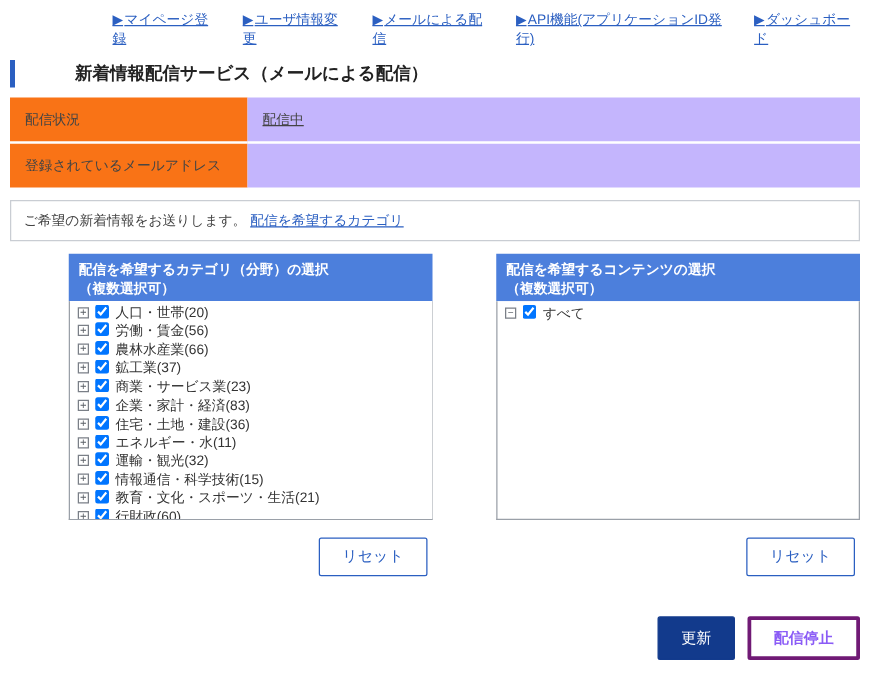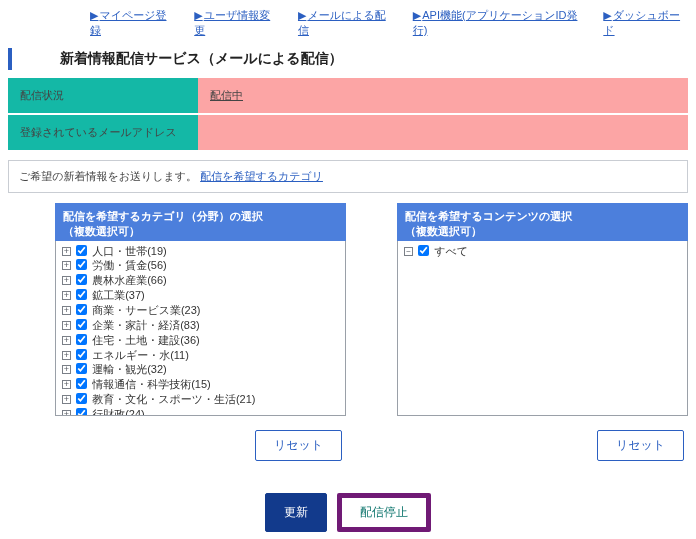--- a/index.html
+++ b/index.html
@@ -41,26 +41,26 @@
   .info-table {
     width: calc(100% - 16px);
     margin: 0 8px 8px 8px;
     border-collapse: collapse;
   }
   .info-table td {
     padding: 10px 12px;
     font-size: 11px;
   }
   .info-table .lbl {
-    background: #14b8a6;
+    background: #f97316;
     width: 190px;
     color: #444;
   }
   .info-table .val {
-    background: #fca5a5;
+    background: #c4b5fd;
     color: #444;
     text-decoration: underline;
   }
   .info-table tr + tr td { border-top: 2px solid #fff; }
   .notice-box {
     margin: 10px 8px;
     border: 1px solid #c9cdd3;
     padding: 8px 10px;
     font-size: 11px;
     color: #444;
@@ -138,33 +138,34 @@
     border: 1px solid #2b5fc1;
     background: #fff;
     color: #2b5fc1;
     font-size: 12px;
     padding: 6px 18px;
     cursor: pointer;
     border-radius: 2px;
   }
   .action-row {
     display: flex;
-    justify-content: center;
+    justify-content: flex-end;
     gap: 10px;
     margin: 32px 8px 12px 8px;
   }
   .btn-primary {
     background: #123a8c;
     border: 1px solid #123a8c;
     color: #fff;
   }
   .btn-danger-outline {
     background: #fff;
-    border: 5px solid #701a75;
-    color: #0f766e;
+    border: 3px solid #701a75;
+    color: #8b5cf6;
+    font-weight: bold;
   }
 </style>
 </head>
 <body>
 
 <div class="topnav">
   <a><span class="arrow">▶</span><span>マイページ登録</span></a>
   <a><span class="arrow">▶</span><span>ユーザ情報変更</span></a>
   <a><span class="arrow">▶</span><span>メールによる配信</span></a>
   <a><span class="arrow">▶</span><span>API機能(アプリケーションID発行)</span></a>
@@ -195,32 +196,32 @@
 
 <div class="panels">
 
   <div class="panel left">
     <div class="panel-header">
       <span>配信を希望するカテゴリ（分野）の選択</span>
       <span class="panel-sub">（複数選択可）</span>
     </div>
     <div class="panel-body tree" id="left-tree">
       <ul id="left-list">
-          <li><span class="exp">+</span> <input type="checkbox" checked="" style=""> <span class="node-label">人口・世帯(19)</span></li>
+          <li><span class="exp">+</span> <input type="checkbox" checked="" style=""> <span class="node-label">人口・世帯(20)</span></li>
           <li><span class="exp">+</span> <input type="checkbox" checked="" style=""> <span class="node-label">労働・賃金(56)</span></li>
           <li><span class="exp">+</span> <input type="checkbox" checked="" style=""> <span class="node-label">農林水産業(66)</span></li>
           <li><span class="exp">+</span> <input type="checkbox" checked="" style=""> <span class="node-label">鉱工業(37)</span></li>
           <li><span class="exp">+</span> <input type="checkbox" checked="" style=""> <span class="node-label">商業・サービス業(23)</span></li>
           <li><span class="exp">+</span> <input type="checkbox" checked="" style=""> <span class="node-label">企業・家計・経済(83)</span></li>
           <li><span class="exp">+</span> <input type="checkbox" checked="" style=""> <span class="node-label">住宅・土地・建設(36)</span></li>
           <li><span class="exp">+</span> <input type="checkbox" checked="" style=""> <span class="node-label">エネルギー・水(11)</span></li>
           <li><span class="exp">+</span> <input type="checkbox" checked="" style=""> <span class="node-label">運輸・観光(32)</span></li>
           <li><span class="exp">+</span> <input type="checkbox" checked="" style=""> <span class="node-label">情報通信・科学技術(15)</span></li>
           <li><span class="exp">+</span> <input type="checkbox" checked="" style=""> <span class="node-label">教育・文化・スポーツ・生活(21)</span></li>
-          <li><span class="exp">+</span> <input type="checkbox" checked="" style=""> <span class="node-label">行財政(24)</span></li>
+          <li><span class="exp">+</span> <input type="checkbox" checked="" style=""> <span class="node-label">行財政(60)</span></li>
         </ul>
     </div>
   </div>
 
   <div class="panel right">
     <div class="panel-header">
       <span>配信を希望するコンテンツの選択</span>
       <span class="panel-sub">（複数選択可）</span>
     </div>
     <div class="panel-body tree">

